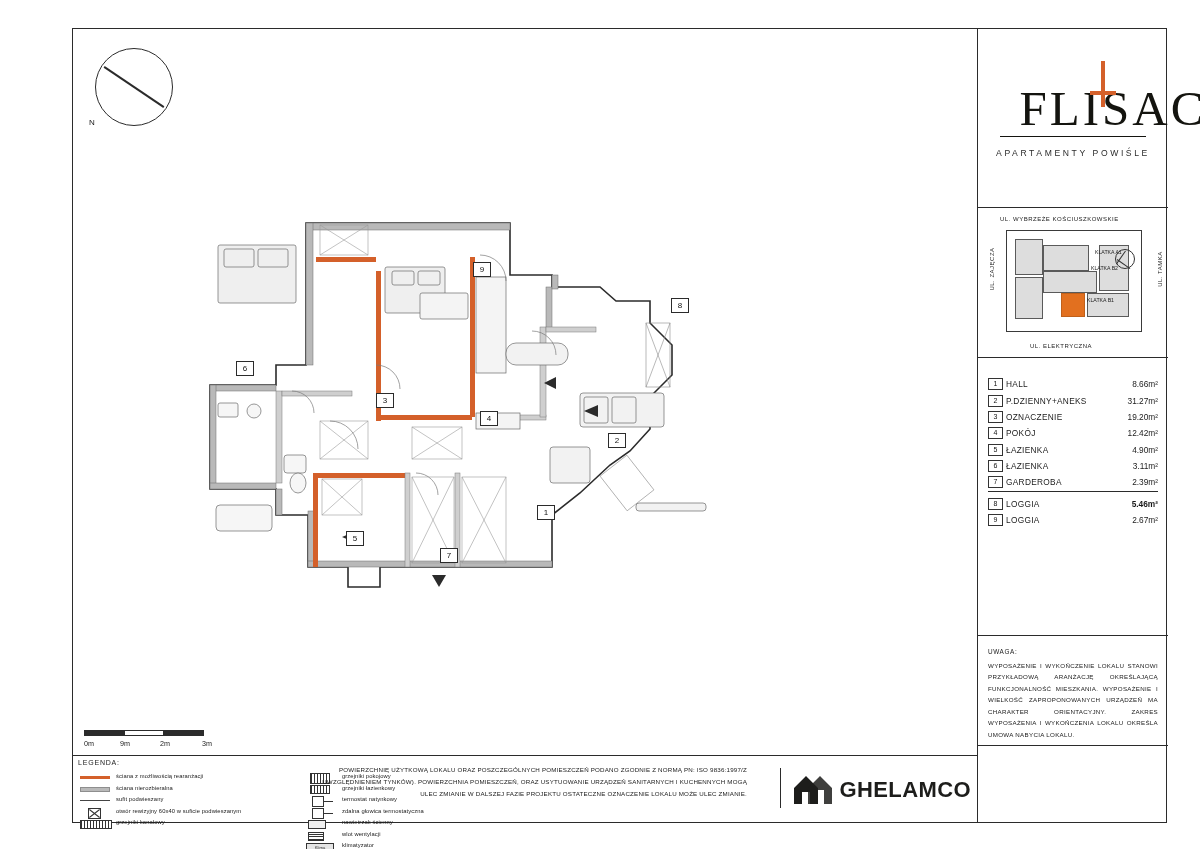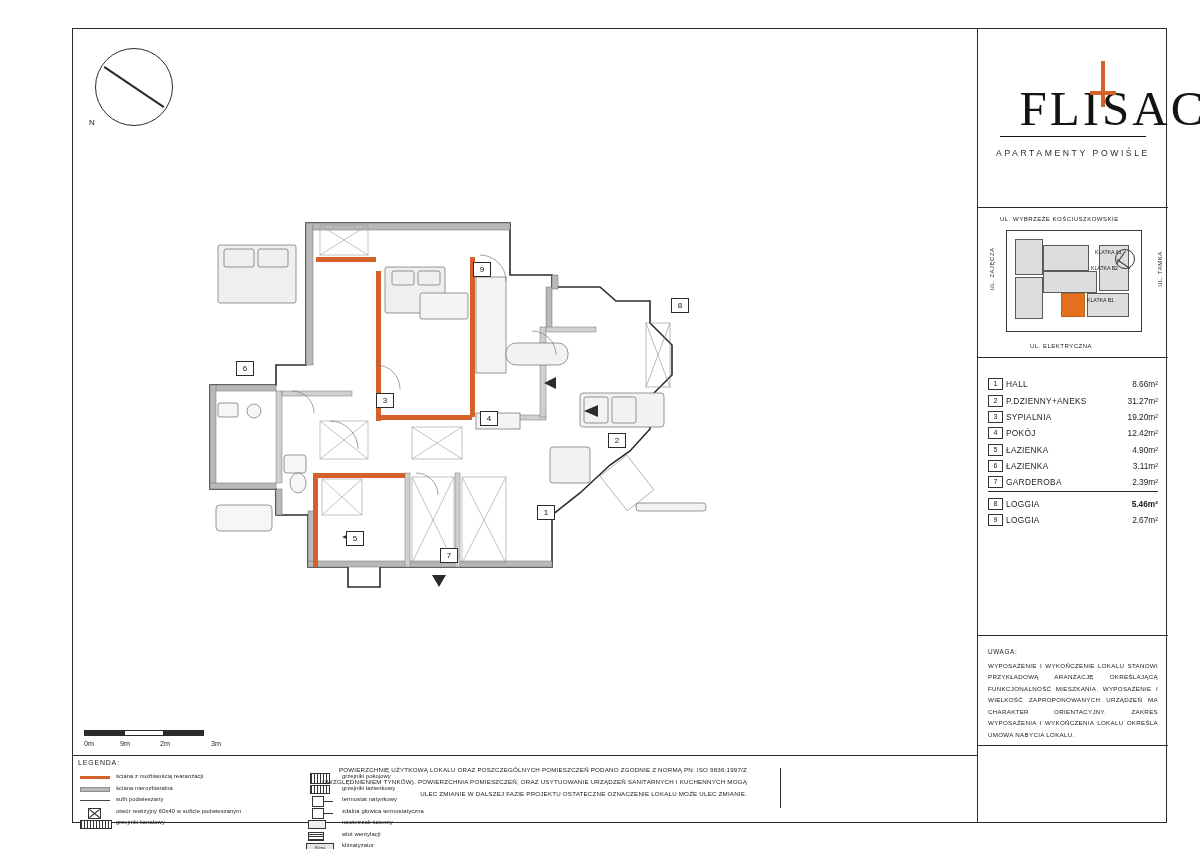--- a/index.html
+++ b/index.html
@@ -259,21 +259,21 @@
   <div class="scale">
     <div class="scale-ticks">
       <div class="sbar f" style="left:0;width:40px;"></div>
       <div class="sbar e" style="left:40px;width:40px;"></div>
       <div class="sbar f" style="left:80px;width:40px;"></div>
     </div>
     <div class="scale-lbls">
       <span style="left:0;">0m</span>
       <span style="left:36px;">9m</span>
       <span style="left:76px;">2m</span>
-      <span style="left:127px;">3m</span>
+      <span style="left:118px;">3m</span>
     </div>
   </div>
 
   <div class="rightcol">
 
     <div class="rblock logo-block">
       <div class="logo-wrap">
         <div class="logo-text">FLISAC</div>
         <div class="logo-mark">
           <div class="bar" style="left:11px;top:0;width:4px;height:46px;"></div>
@@ -314,21 +314,21 @@
           <td class="nm">HALL</td>
           <td class="ar">8.66m²</td>
         </tr>
         <tr>
           <td class="num"><span class="numbox">2</span></td>
           <td class="nm">P.DZIENNY+ANEKS</td>
           <td class="ar">31.27m²</td>
         </tr>
         <tr>
           <td class="num"><span class="numbox">3</span></td>
-          <td class="nm">SYPIALNIA</td>
+          <td class="nm">OZNACZENIE</td>
           <td class="ar">19.20m²</td>
         </tr>
         <tr>
           <td class="num"><span class="numbox">4</span></td>
           <td class="nm">POKÓJ</td>
           <td class="ar">12.42m²</td>
         </tr>
         <tr>
           <td class="num"><span class="numbox">5</span></td>
           <td class="nm">ŁAZIENKA</td>
@@ -449,14 +449,21 @@
           <div class="legsym">
               <span class="sym-klim">Klima</span>
             </div>
           <div class="legtxt">klimatyzator</div>
         </div>
       </div>
     </div>
 
     <div class="disclaimer">POWIERZCHNIĘ UŻYTKOWĄ LOKALU ORAZ POSZCZEGÓLNYCH POMIESZCZEŃ PODANO ZGODNIE Z NORMĄ PN: ISO 9836:1997/Z UWZGLĘDNIENIEM TYNKÓW). POWIERZCHNIA POMIESZCZEŃ, ORAZ USYTUOWANIE URZĄDZEŃ SANITARNYCH I KUCHENNYCH MOGĄ ULEC ZMIANIE W DALSZEJ FAZIE PROJEKTU OSTATECZNE OZNACZENIE LOKALU MOŻE ULEC ZMIANIE.</div>
     <div class="gh-sep"></div>
+    <div class="gh">
+      <svg width="40" height="32" viewBox="0 0 40 32">
+        <polygon points="2,14 14,2 26,14 26,30 18,30 18,18 10,18 10,30 2,30" fill="#1d1d1b"></polygon>
+        <polygon points="16,14 28,2 40,14 40,30 32,30 32,16 24,16 24,30 16,30" fill="#1d1d1b" opacity="0.85"></polygon>
+      </svg>
+      <div class="gh-name">GHELAMCO</div>
+    </div>
   </div>
 </div>
 
 </body></html>

